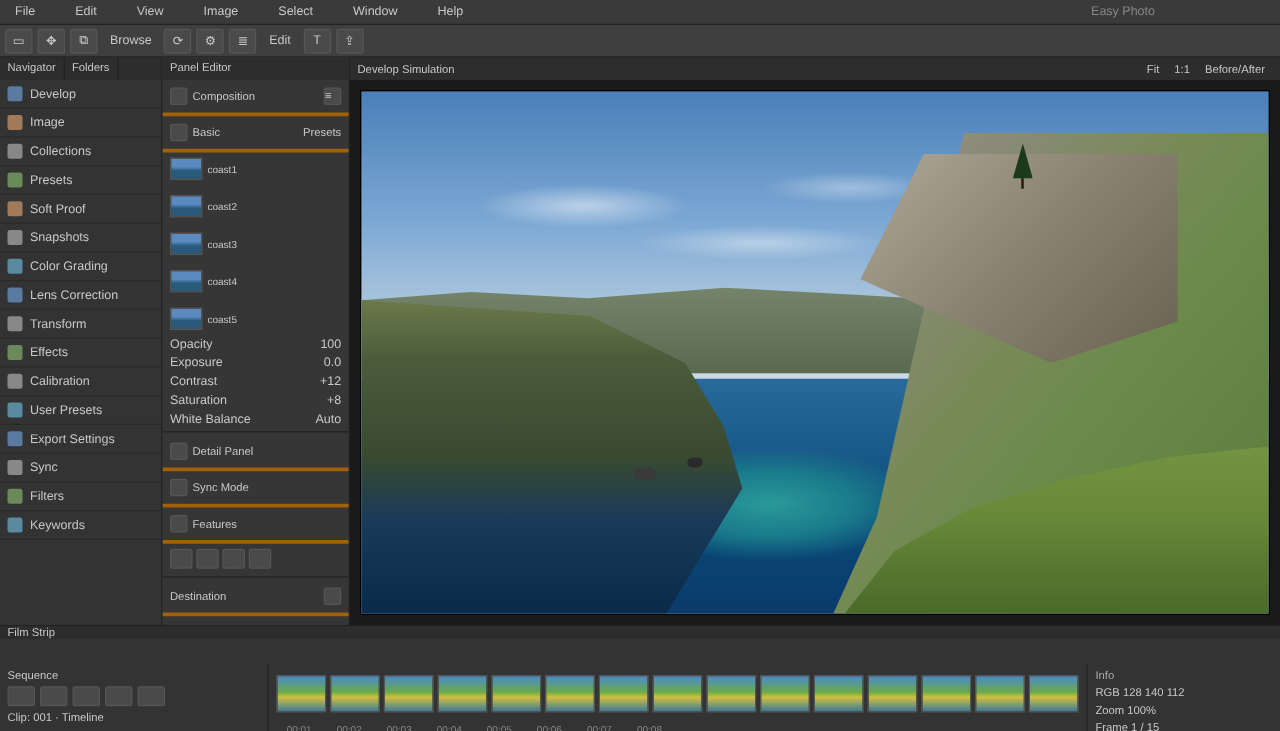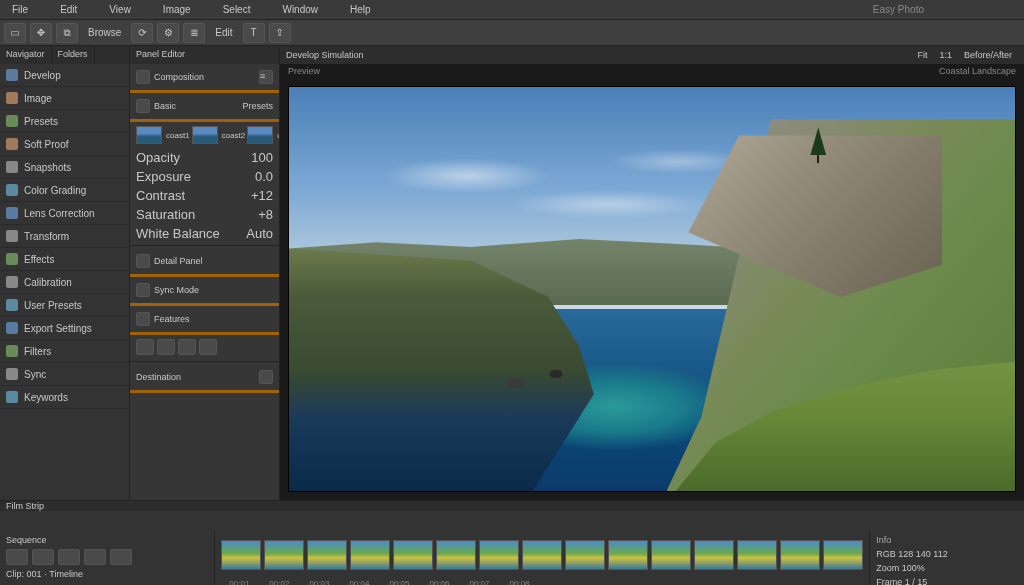--- a/index.html
+++ b/index.html
@@ -109,37 +109,37 @@
   font-size: 9px;
 }
 .mc-row .sq {
   width: 14px; height: 14px;
   background: #4a4a4a;
   border: 1px solid #555;
   border-radius: 2px;
 }
 .mc-thumbs {
   display: flex;
-  flex-direction: row;
-  gap: 2px;
+  flex-direction: column;
+  gap: 12px;
   padding: 4px 6px;
 }
 .mc-thumb-row {
   display: flex;
   align-items: center;
   gap: 4px;
 }
 .mc-thumb {
   width: 26px; height: 18px;
   background: linear-gradient(to bottom,#5a8ac0 40%,#2a5a7a 60%);
   border: 1px solid #555;
 }
 .mc-prop {
   padding: 2px 6px;
-  font-size: 13px;
+  font-size: 10px;
   display: flex;
   justify-content: space-between;
 }
 .mc-divider { height: 1px; background: #222; margin: 2px 0; }
 .mc-btns {
   display: flex;
   gap: 3px;
   padding: 4px 6px;
 }
 .mc-btns .b {
@@ -362,20 +362,24 @@
     <div id="sidebar-items">
         <div class="side-item">
           <div class="side-icon "></div>
           <span>Develop</span>
         </div>
         <div class="side-item">
           <div class="side-icon b"></div>
           <span>Image</span>
         </div>
         <div class="side-item">
+          <div class="side-icon d"></div>
+          <span>Collections</span>
+        </div>
+        <div class="side-item">
           <div class="side-icon c"></div>
           <span>Presets</span>
         </div>
         <div class="side-item">
           <div class="side-icon b"></div>
           <span>Soft Proof</span>
         </div>
         <div class="side-item">
           <div class="side-icon d"></div>
           <span>Snapshots</span>
@@ -402,26 +406,26 @@
         </div>
         <div class="side-item">
           <div class="side-icon e"></div>
           <span>User Presets</span>
         </div>
         <div class="side-item">
           <div class="side-icon "></div>
           <span>Export Settings</span>
         </div>
         <div class="side-item">
+          <div class="side-icon d"></div>
+          <span>Sync</span>
+        </div>
+        <div class="side-item">
           <div class="side-icon c"></div>
           <span>Filters</span>
-        </div>
-        <div class="side-item">
-          <div class="side-icon d"></div>
-          <span>Sync</span>
         </div>
         <div class="side-item">
           <div class="side-icon e"></div>
           <span>Keywords</span>
         </div>
       </div>
   </div>
 
   <div class="midcol">
     <div class="mc-head">Panel Editor</div>
@@ -520,24 +524,20 @@
     </div>
   </div>
 
   <div class="viewcol">
     <div class="view-head">
       <span>Develop Simulation</span>
       <div class="vh-spacer"></div>
       <span style="padding:0 6px">Fit</span>
       <span style="padding:0 6px">1:1</span>
       <span style="padding:0 6px">Before/After</span>
-    </div>
-    <div style="padding:2px 8px;font-size:9px;color:#888">
-      <span>Preview</span>
-      <span style="float:right">Coastal Landscape</span>
     </div>
     <div class="canvas-wrap">
       <div class="canvas">
         <div class="sky"></div>
         <div class="clouds"></div>
         <div class="hills-far"></div>
         <div class="sea"></div>
         <div class="sea-shallow"></div>
         <div class="cliff-left"></div>
         <div class="cliff-right"></div>

